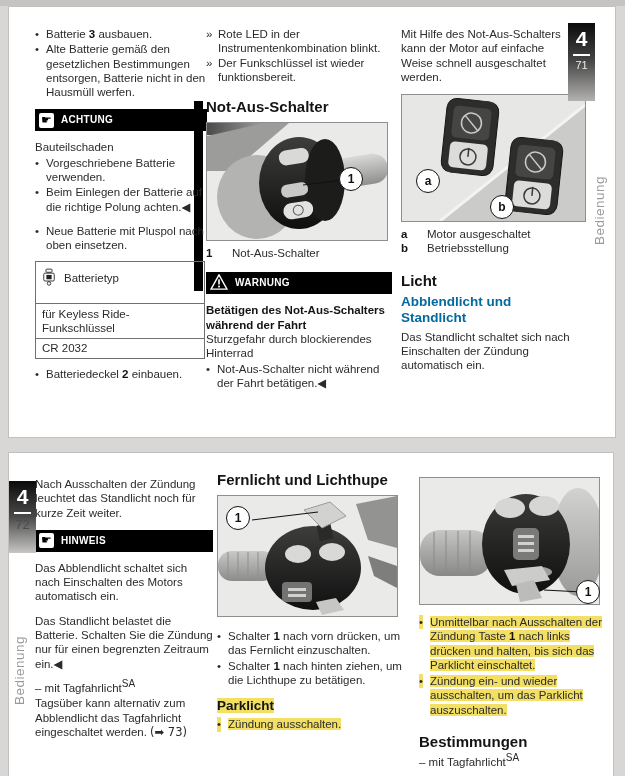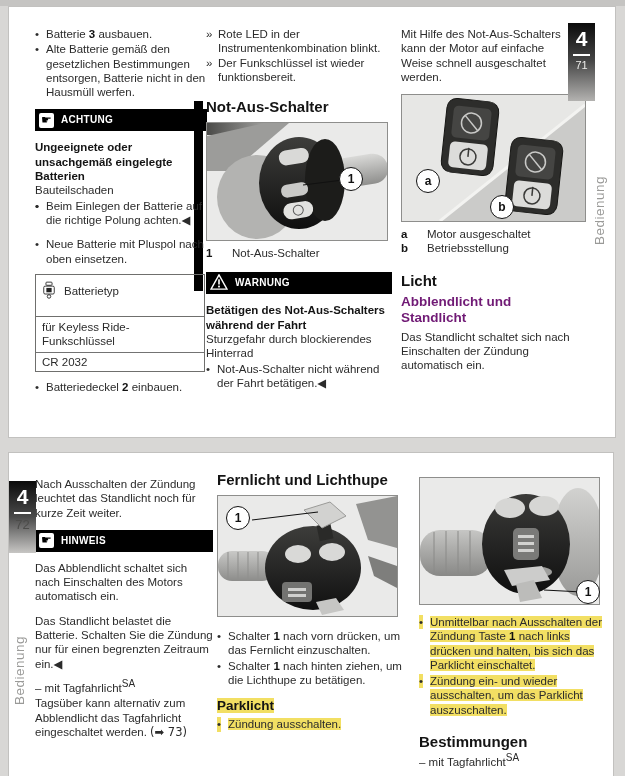--- a/index.html
+++ b/index.html
@@ -19,21 +19,21 @@
   #p72 .c2{left:208px;top:18px;width:188px;}
   #p72 .c3{left:410px;top:24px;width:188px;}
 
   p{margin:0 0 10px 0;}
   b{color:#111;}
   .li{position:relative;padding-left:11px;margin:0 0 1px 0;}
   .mk{position:absolute;left:0;top:0;}
   .res{position:relative;padding-left:12px;margin:0;}
   .res .mk{left:0;}
   .h1{font-size:15px;font-weight:bold;color:#141414;margin:0 0 6px 0;line-height:18px;}
-  .h2{font-size:13.5px;font-weight:bold;color:#701a75;margin:12px 0 4px 0;line-height:16px;}
+  .h2{font-size:13.5px;font-weight:bold;color:#0369a1;margin:12px 0 4px 0;line-height:16px;}
   .btitle{font-weight:bold;color:#141414;margin:9px 0 0 0;}
   .sub{margin:0 0 1px 0;}
 
   .blackbox{display:flex;align-items:center;gap:7px;background:#000;color:#fff;
             height:22px;padding:0 6px 0 4px;margin:10px 0 9px 0;}
   .blabel{font-size:10px;font-weight:bold;letter-spacing:.3px;}
   .hand{display:inline-block;width:15px;height:15px;background:#fff;color:#000;
         font-size:12px;line-height:15px;text-align:center;border-radius:2px;
         font-family:"DejaVu Sans",sans-serif;}
 
@@ -83,23 +83,22 @@
     <div class="secbar"></div>
 
     <div class="col c1">
       <div class="li"><span class="mk">•</span><span><span>Batterie </span><b>3</b><span> ausbauen.</span></span></div>
       <div class="li"><span class="mk">•</span><span>Alte Batterie gemäß den gesetzlichen Bestimmungen entsorgen, Batterie nicht in den Hausmüll werfen.</span></div>
 
       <div class="blackbox">
         <span class="hand">☛</span>
         <span class="blabel">ACHTUNG</span>
       </div>
-      <p class="btitle" style="margin-top:0">Ungeeignete oder unsachgemäß eingelegte Batterien</p>
       <p class="sub">Bauteilschaden</p>
-      <div class="li"><span class="mk">•</span></div>
+      <div class="li"><span class="mk">•</span><span>Vorgeschriebene Batterie verwenden.</span></div>
       <div class="li" style="margin-bottom:10px"><span class="mk">•</span><span>Beim Einlegen der Batterie auf die richtige Polung achten.◀</span></div>
       <div class="li" style="margin-bottom:8px"><span class="mk">•</span><span>Neue Batterie mit Pluspol nach oben einsetzen.</span></div>
 
       <div class="tbl">
         <div class="tblhead">
           <span>
             <svg viewBox="0 0 16 20" width="14" height="18">
                 <rect x="4.5" y="1" width="7" height="3.6" rx="1" fill="none" stroke="#222"></rect>
                 <rect x="2" y="5.6" width="12" height="9" rx="1.5" fill="none" stroke="#222"></rect>
                 <rect x="5" y="7.6" width="6" height="5" fill="#222"></rect>

